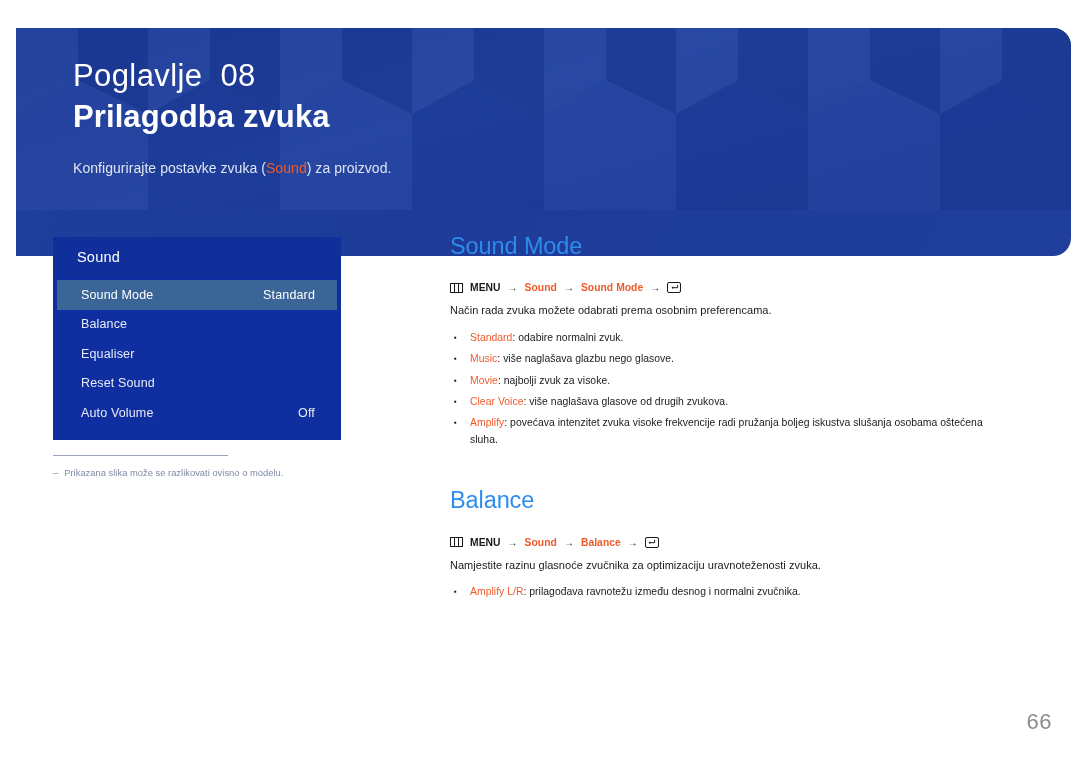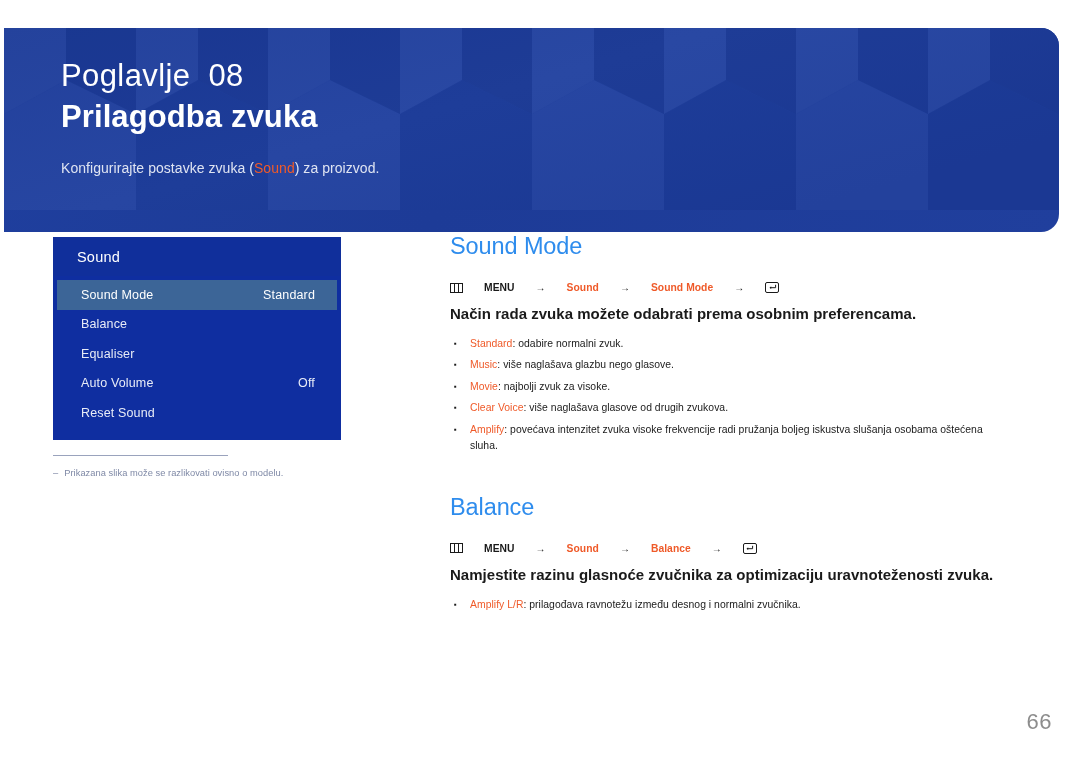--- a/index.html
+++ b/index.html
@@ -15,24 +15,24 @@
   #page {
     position: relative;
     width: 1080px;
     height: 763px;
     background: #ffffff;
   }
 
   
   .chapter-banner {
     position: absolute;
-    left: 4px;
+    left: 16px;
     top: 28px;
     width: 1055px;
-    height: 204px;
+    height: 228px;
     border-radius: 0 18px 18px 0;
     overflow: hidden;
     background: #1d3d9c;
     background-image:
       linear-gradient(115deg, #1f3f9e 0%, #1d3b97 45%, #203f9d 100%);
   }
 
   .banner-pattern {
     position: absolute;
     inset: 0;
@@ -165,21 +165,21 @@
     font-size: 23.5px;
     font-weight: 400;
     letter-spacing: -0.1px;
     line-height: 1.2;
   }
 
   .breadcrumb {
     margin-top: 22px;
     display: flex;
     align-items: center;
-    gap: 21px;
+    gap: 7px;
     font-size: 10.3px;
     color: #1a1a1a;
     font-weight: 700;
     letter-spacing: 0.05px;
   }
 
   .breadcrumb .bc-word { color: #1a1a1a; }
   .breadcrumb .bc-accent { color: #ef5a29; font-weight: 700; }
   .breadcrumb .bc-arrow { color: #1a1a1a; font-weight: 400; font-size: 10px; }
 
@@ -209,25 +209,24 @@
     width: 14px;
     height: 11px;
     flex: none;
     border: 1.2px solid #1a1a1a;
     border-radius: 2px;
   }
   .icon-enter svg { display: block; }
 
   .body-text {
     margin-top: 9px;
-    font-size: 15px;
+    font-size: 11px;
     color: #1a1a1a;
     line-height: 1.55;
     letter-spacing: 0.03px;
-    font-weight: bold;
   }
 
   .bullets { margin-top: 8px; }
 
   .bullet {
     display: flex;
     gap: 9px;
     font-size: 10.4px;
     color: #1a1a1a;
     line-height: 1.56;
@@ -327,26 +326,26 @@
       </div>
       <div class="osd-row">
         <span class="osd-row-label">Balance</span>
         <span class="osd-row-value empty"></span>
       </div>
       <div class="osd-row">
         <span class="osd-row-label">Equaliser</span>
         <span class="osd-row-value empty"></span>
       </div>
       <div class="osd-row">
+        <span class="osd-row-label">Reset Sound</span>
+        <span class="osd-row-value empty"></span>
+      </div>
+      <div class="osd-row">
         <span class="osd-row-label">Auto Volume</span>
         <span class="osd-row-value">Off</span>
-      </div>
-      <div class="osd-row">
-        <span class="osd-row-label">Reset Sound</span>
-        <span class="osd-row-value empty"></span>
       </div>
     </div>
   </div>
 
   <div class="note-block">
     <div class="note-rule"></div>
     <div class="note-line">
       <span class="note-dash">–</span>
       <span>Prikazana slika može se razlikovati ovisno o modelu.</span>
     </div>

